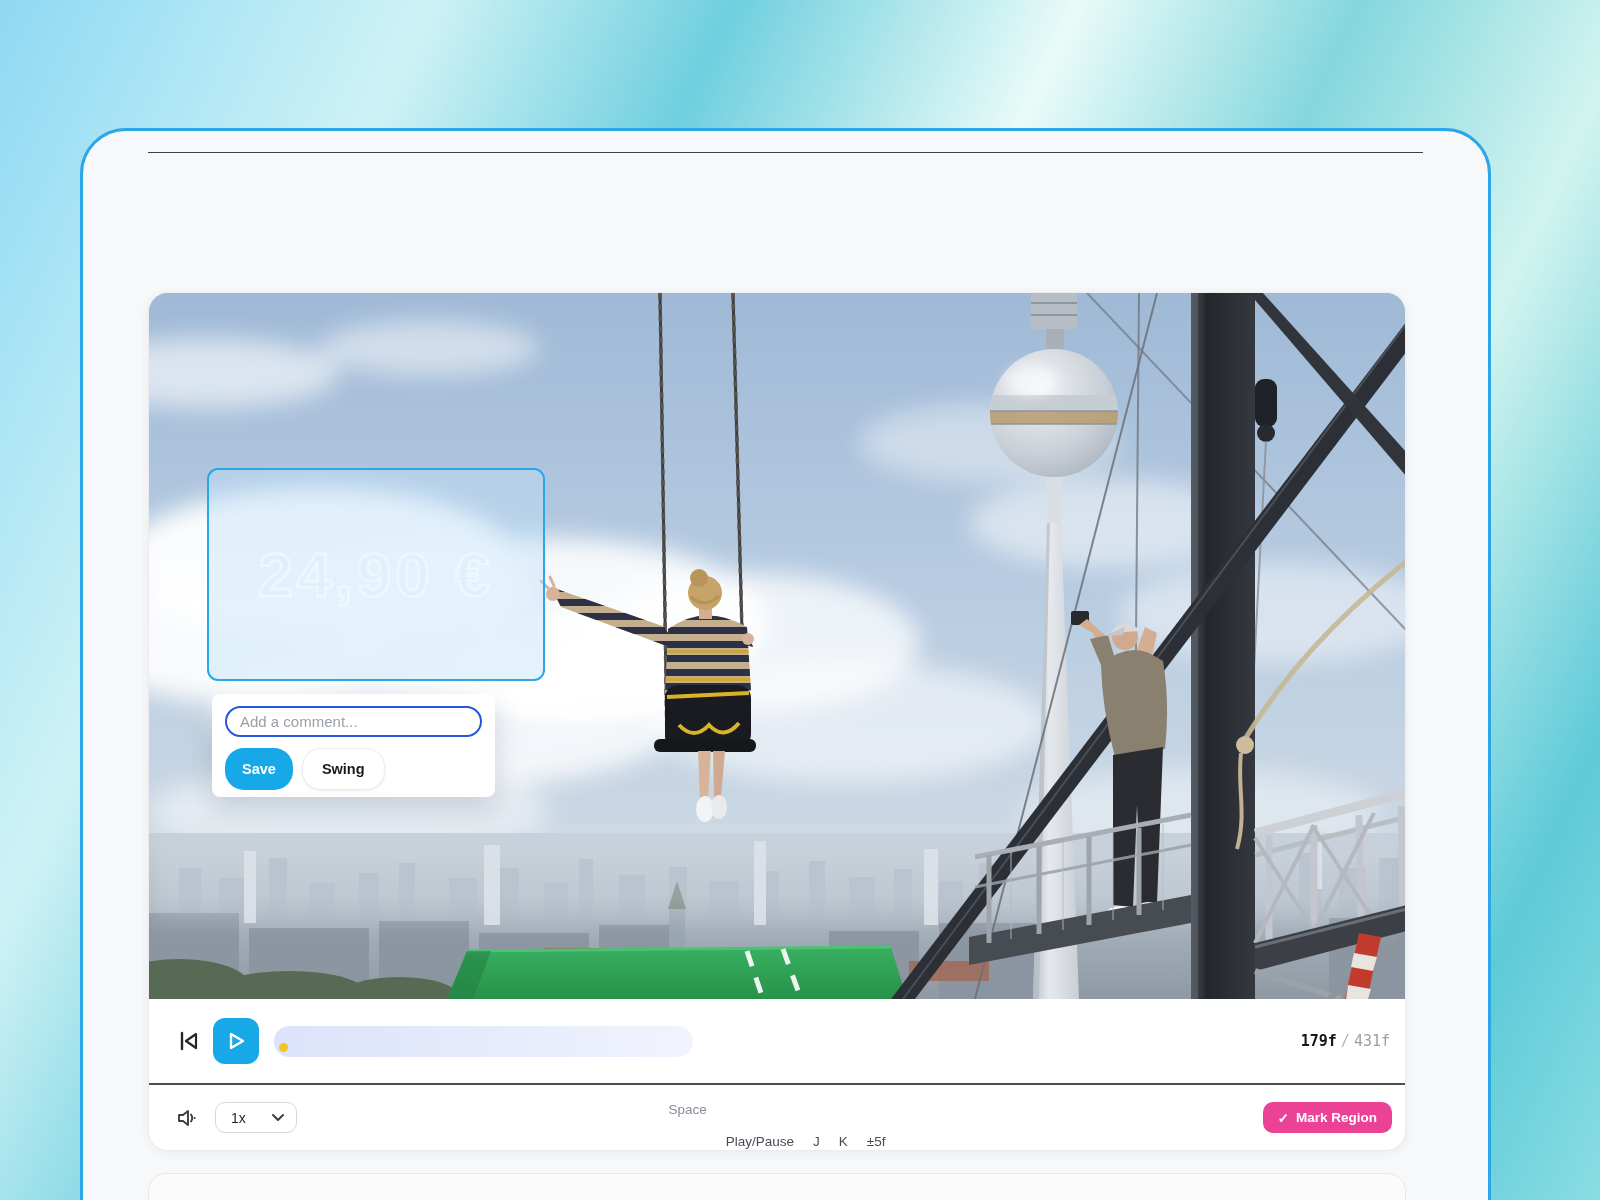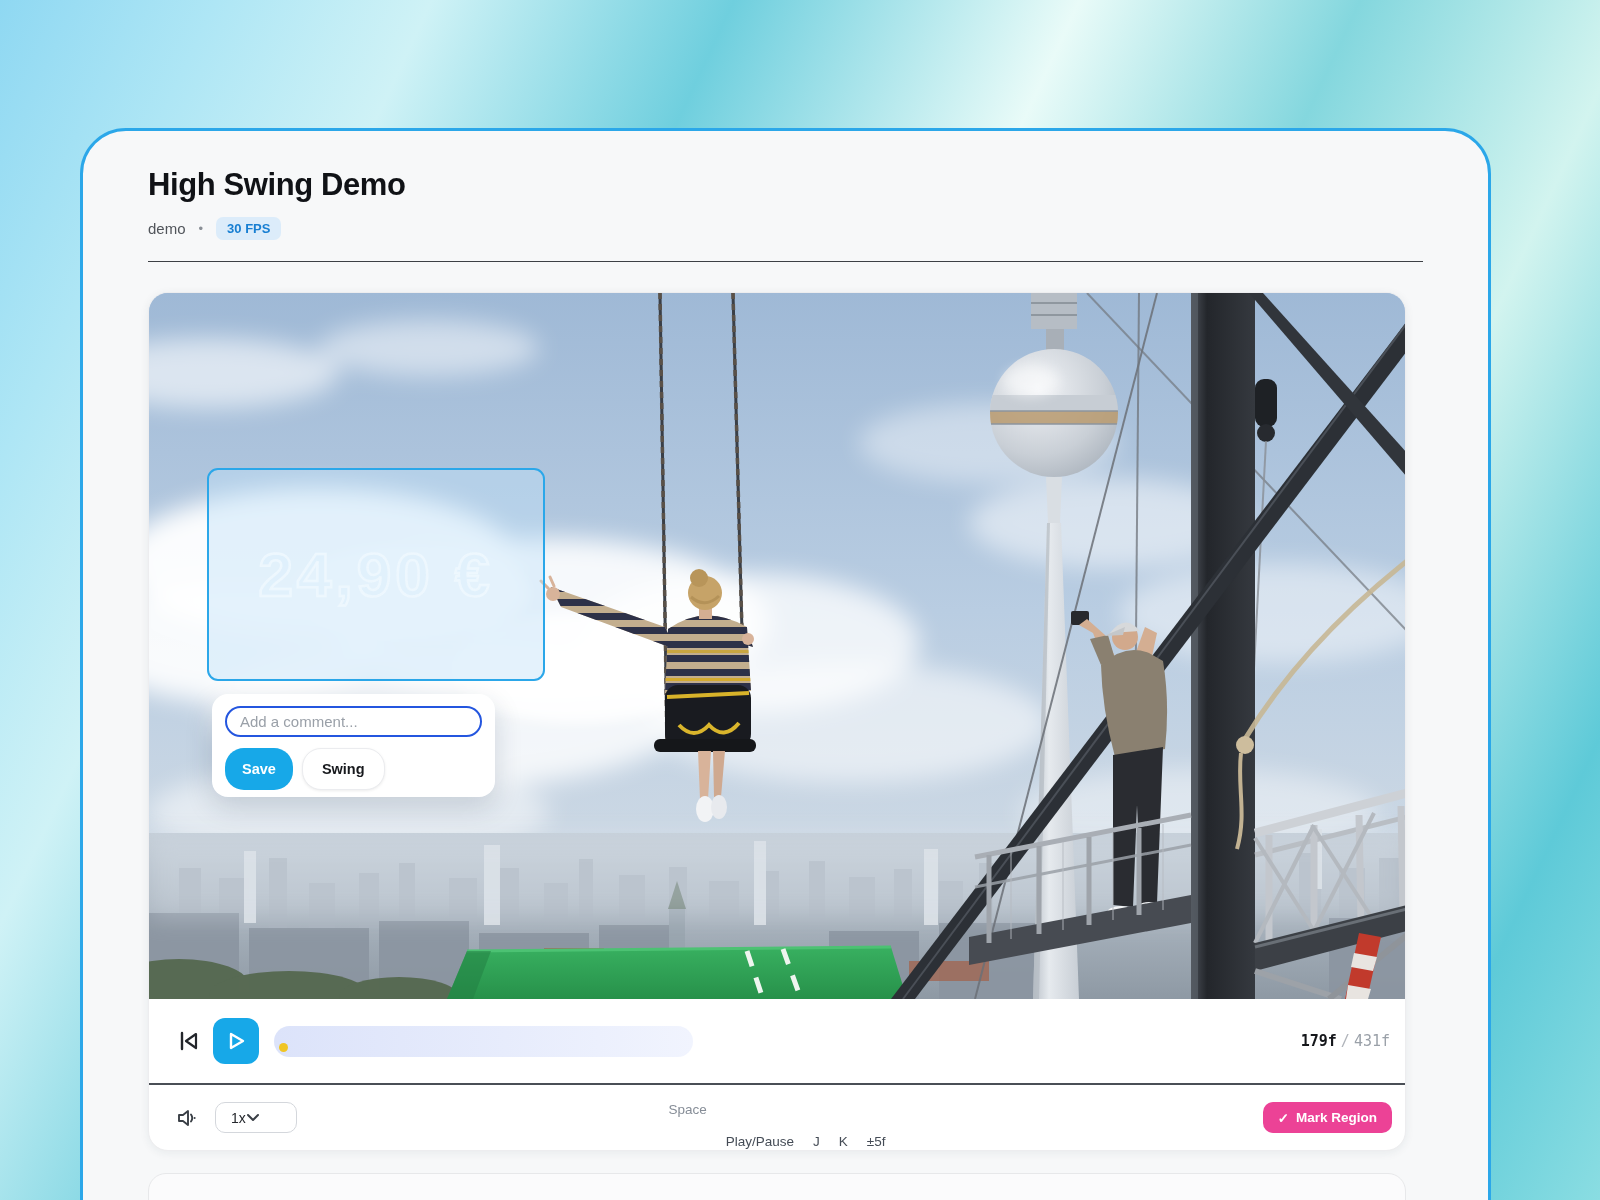--- a/index.html
+++ b/index.html
@@ -41,21 +41,21 @@
     display:flex; align-items:center; justify-content:center;
   }
   .price {
     font-size:62px; font-weight:700; letter-spacing:4px; white-space:nowrap;
     color:rgba(215,235,250,.22);
     -webkit-text-stroke:2.5px rgba(238,248,254,.95);
   }
   
   .popup {
     position:absolute; left:63px; top:401px; width:283px; height:103px;
-    background:#fff; border-radius:16px; padding:12px 13px;
+    background:#fff; border-radius:8px; padding:12px 13px;
     box-shadow:0 10px 28px rgba(20,40,60,.16);
   }
   .cmt {
     width:100%; height:31px; border:2.5px solid var(--input-border,#2456df); border-radius:16px;
     padding:0 13px; font-size:15px; color:#20242a; outline:none; font-family:inherit;
     background:#fff;
   }
   .cmt::placeholder { color:#9aa0a8; }
   .pa { display:flex; gap:9px; margin-top:11px; }
   .pa button { height:42px; border-radius:19px; font-family:inherit; font-size:14.5px; cursor:pointer; }
@@ -80,21 +80,21 @@
   }
   .frames { font-family:"DejaVu Sans Mono",monospace; font-size:15px; white-space:nowrap; }
   .frames .cur { color:#15171b; font-weight:700; }
   .frames .sep { color:#b0b4ba; margin:0 4px; }
   .frames .tot { color:#9aa0a8; }
   
   .bbar { height:67px; border-top:2px solid #4a4f56; display:flex; align-items:center;
           padding:0 13px 0 27px; position:relative; }
   .speed {
     margin-left:17px; width:82px; height:31px; border:1.5px solid #d4d7dc; border-radius:10px;
-    display:flex; align-items:center; justify-content:flex-start; padding:0 11px 0 15px;
+    display:flex; align-items:center; justify-content:space-between; padding:0 11px 0 15px;
     font-size:14px; color:#24272c; cursor:pointer; background:#fff;
   }
   .shortcuts { position:absolute; left:50%; transform:translateX(-50%); display:flex; gap:19px;
                font-size:13.5px; white-space:nowrap; }
   .shortcuts .k { color:#868d97;margin-top:16px; }
   .shortcuts .a { color:#454c56; font-weight:500;margin-top:48px; }
   .mark {
     margin-left:auto; height:31px; border:none; border-radius:10px; cursor:pointer;
     background:var(--mark-pink,#ec4296); color:#fff; font-weight:700; font-size:13.5px;
     font-family:inherit; display:flex; align-items:center; gap:7px; padding:0 15px;
@@ -103,28 +103,20 @@
   .next {
     position:absolute; left:65px; top:1042px; width:1258px; height:220px;
     background:#fbfbfc; border:1px solid #e7e8ea; border-radius:18px;
   }
 </style>
 </head>
 <body>
 
 <div class="card">
 
-  <div class="hdr">
-    <h1>High Swing Demo</h1>
-    <div class="meta">
-      <span class="proj">demo</span>
-      <span class="dot">•</span>
-      <span class="badge">30 FPS</span>
-    </div>
-  </div>
   <div class="hdiv"></div>
 
   <div class="panel">
 
     <div class="video">
 
       <svg class="scene" width="1258" height="706" viewBox="0 0 1258 706">
         <defs>
           <linearGradient id="skyg" x1="0" y1="0" x2="0" y2="1">
             <stop offset="0" stop-color="#9fb9d6"></stop>

